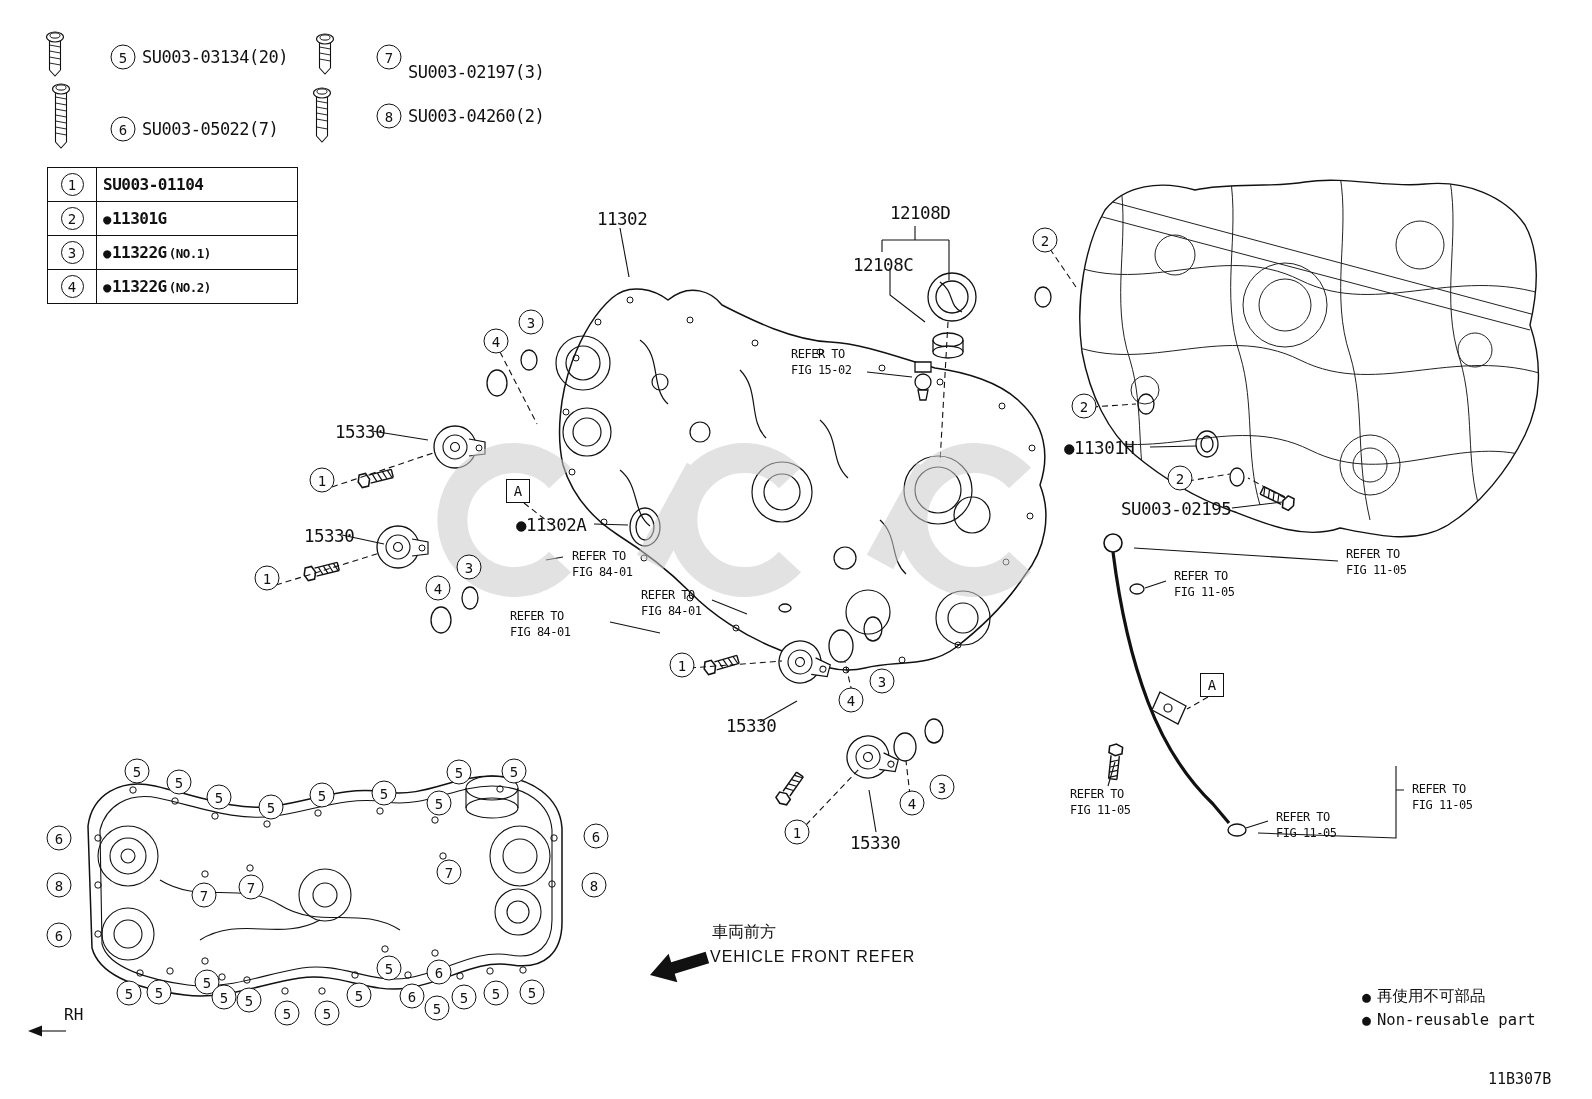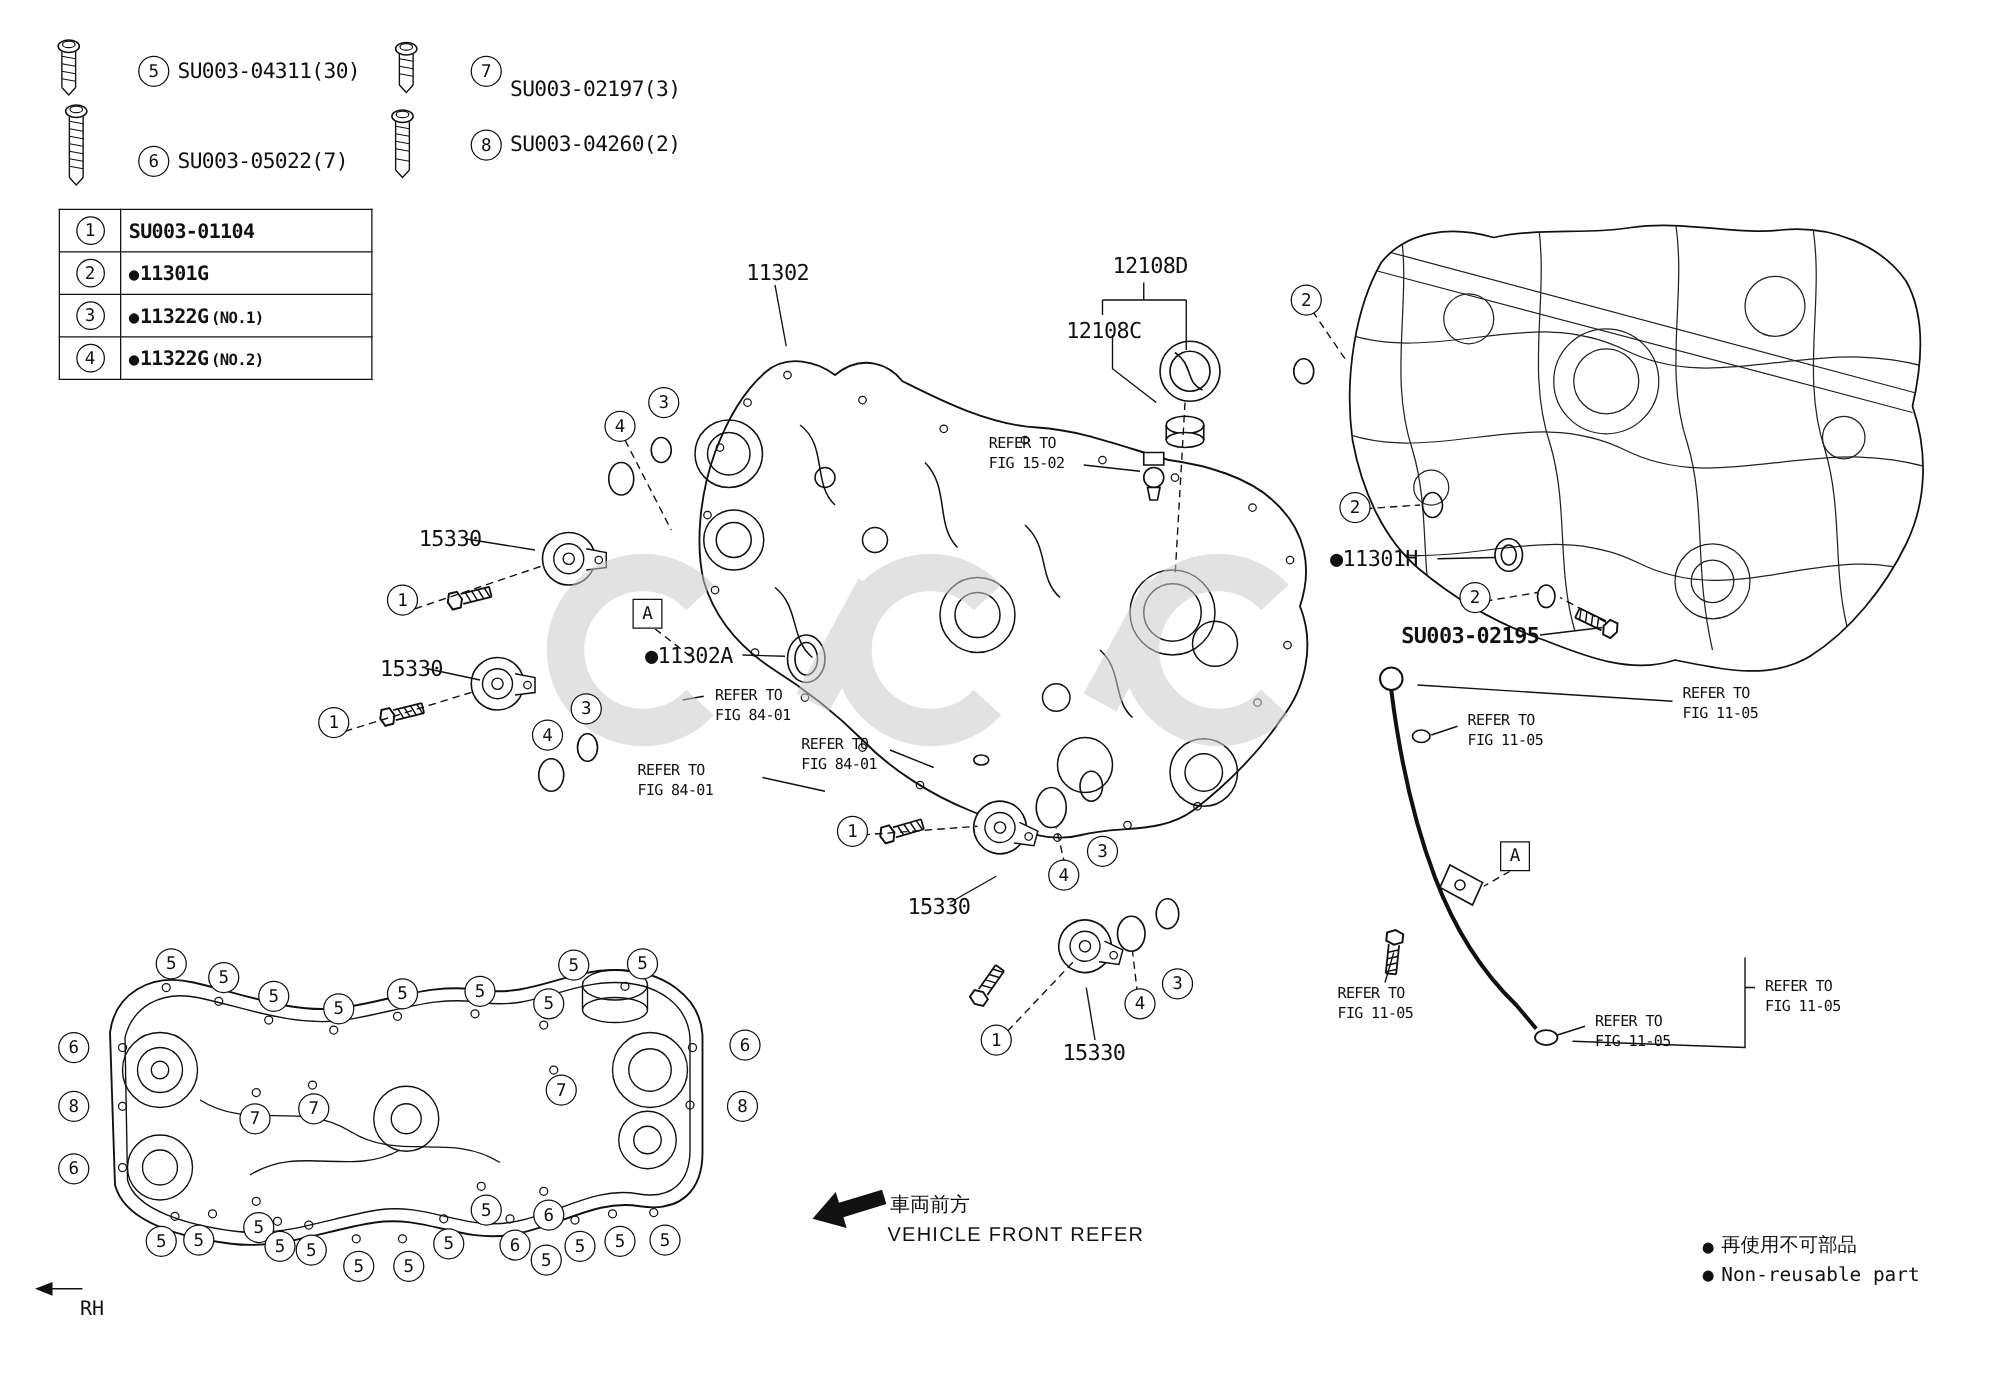--- a/index.html
+++ b/index.html
@@ -10,21 +10,21 @@
   .co{position:absolute;width:23px;height:23px;border:1.6px solid #111;border-radius:50%;
       background:#fff;display:flex;align-items:center;justify-content:center;
       font-size:14px;line-height:1;transform:translate(-50%,-50%);}
   .co-sm{position:static;width:21px;height:21px;border-width:1.4px;transform:none;display:inline-flex;}
   .amark{position:absolute;width:22px;height:22px;border:1.6px solid #111;background:#fff;
       display:flex;align-items:center;justify-content:center;font-size:14px;
       transform:translate(-50%,-50%);}
   .plabel{position:absolute;font-size:17.5px;white-space:nowrap;transform:translateY(-50%);letter-spacing:-0.5px;}
   .rlabel{position:absolute;font-size:12px;line-height:1.32;white-space:pre;letter-spacing:-0.5px;}
   .code-label{position:absolute;font-size:17px;white-space:nowrap;transform:translateY(-50%);letter-spacing:-0.5px;}
-  .fw{position:absolute;font-size:16px;white-space:nowrap;margin-top:32px;}
+  .fw{position:absolute;font-size:16px;white-space:nowrap;}
   .sans{font-family:"Liberation Sans", sans-serif;letter-spacing:1px;}
   #parts-table{position:absolute;left:47px;top:167px;border-collapse:collapse;z-index:3;background:#fff;}
   #parts-table td{border:1.5px solid #111;height:33px;font-size:16px;padding:0 6px;}
   #parts-table td.tnum{width:36px;text-align:center;}
   #parts-table td.tcode{width:188px;letter-spacing:-0.5px;font-weight:bold;}
   .dot{font-size:14px;margin-right:1px;}
   .dot.big{font-size:15px;margin-right:6px;}
   .suffix{font-size:12.5px;margin-left:2px;}
   .nr{position:absolute;font-size:15.5px;white-space:nowrap;display:flex;align-items:center;}
   .bolt-ico{position:absolute;}
@@ -280,21 +280,21 @@
   </g>
 </svg>
 
 <svg class="bolt-ico" style="left:44px;top:30px" width="22" height="50">
   <ellipse cx="11" cy="7" rx="8.5" ry="5" fill="#fff" stroke="#111" stroke-width="1.2"></ellipse>
   <ellipse cx="11" cy="5.5" rx="5" ry="2.6" fill="none" stroke="#111" stroke-width="1"></ellipse>
   <path d="M5.5,11 L5.5,40 M16.5,11 L16.5,40 M5.5,40 L11,46 L16.5,40" stroke="#111" fill="none" stroke-width="1.1"></path>
   <path d="M5.5,15 L16.5,17 M5.5,21 L16.5,23 M5.5,27 L16.5,29 M5.5,33 L16.5,35" stroke="#111" stroke-width="0.9"></path>
 </svg>
 <span class="co" style="left:123px;top:57px">5</span>
-<span class="code-label" style="left:142px;top:57px">SU003-04311(30)</span>
+<span class="code-label" style="left:142px;top:57px">SU003-03134(20)</span>
 
 <svg class="bolt-ico" style="left:314px;top:32px" width="22" height="46">
   <ellipse cx="11" cy="7" rx="8.5" ry="5" fill="#fff" stroke="#111" stroke-width="1.2"></ellipse>
   <ellipse cx="11" cy="5.5" rx="5" ry="2.6" fill="none" stroke="#111" stroke-width="1"></ellipse>
   <path d="M5.5,11 L5.5,36 M16.5,11 L16.5,36 M5.5,36 L11,42 L16.5,36" stroke="#111" fill="none" stroke-width="1.1"></path>
   <path d="M5.5,15 L16.5,17 M5.5,21 L16.5,23 M5.5,27 L16.5,29" stroke="#111" stroke-width="0.9"></path>
 </svg>
 <span class="co" style="left:389px;top:57px">7</span>
 <span class="code-label" style="left:408px;top:72px">SU003-02197(3)</span>
 
@@ -340,21 +340,21 @@
 <div id="overlay">
       <div class="plabel" style="left: 593px; top: 219px;">11302</div>
       <div class="plabel" style="left: 886px; top: 213px;">12108D</div>
       <div class="plabel" style="left: 849px; top: 265px;">12108C</div>
       <div class="plabel" style="left: 331px; top: 432px;">15330</div>
       <div class="plabel" style="left: 300px; top: 536px;">15330</div>
       <div class="plabel" style="left: 722px; top: 726px;">15330</div>
       <div class="plabel" style="left: 846px; top: 843px;">15330</div>
       <div class="plabel" style="left: 512px; top: 525px;">●11302A</div>
       <div class="plabel" style="left: 1060px; top: 448px;">●11301H</div>
-      <div class="plabel" style="left: 1117px; top: 509px; font-weight: bold;">SU003-02195</div>
+      <div class="plabel" style="left: 1117px; top: 509px;">SU003-02195</div>
       <div class="rlabel" style="left: 787px; top: 347px;">REFER TO
 FIG 15-02</div>
       <div class="rlabel" style="left: 568px; top: 549px;">REFER TO
 FIG 84-01</div>
       <div class="rlabel" style="left: 637px; top: 588px;">REFER TO
 FIG 84-01</div>
       <div class="rlabel" style="left: 506px; top: 609px;">REFER TO
 FIG 84-01</div>
       <div class="rlabel" style="left: 1342px; top: 547px;">REFER TO
 FIG 11-05</div>

